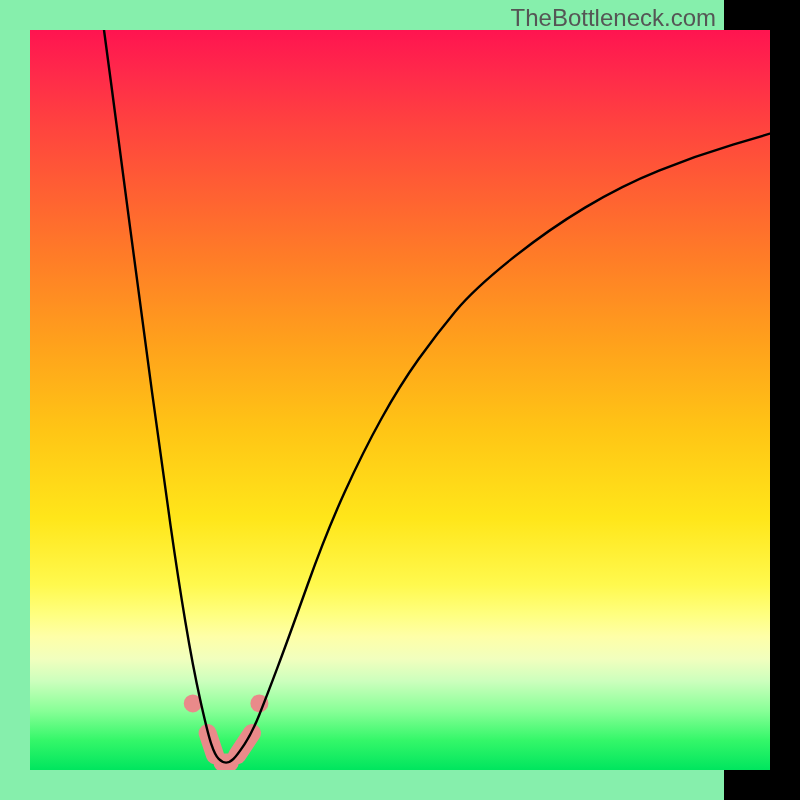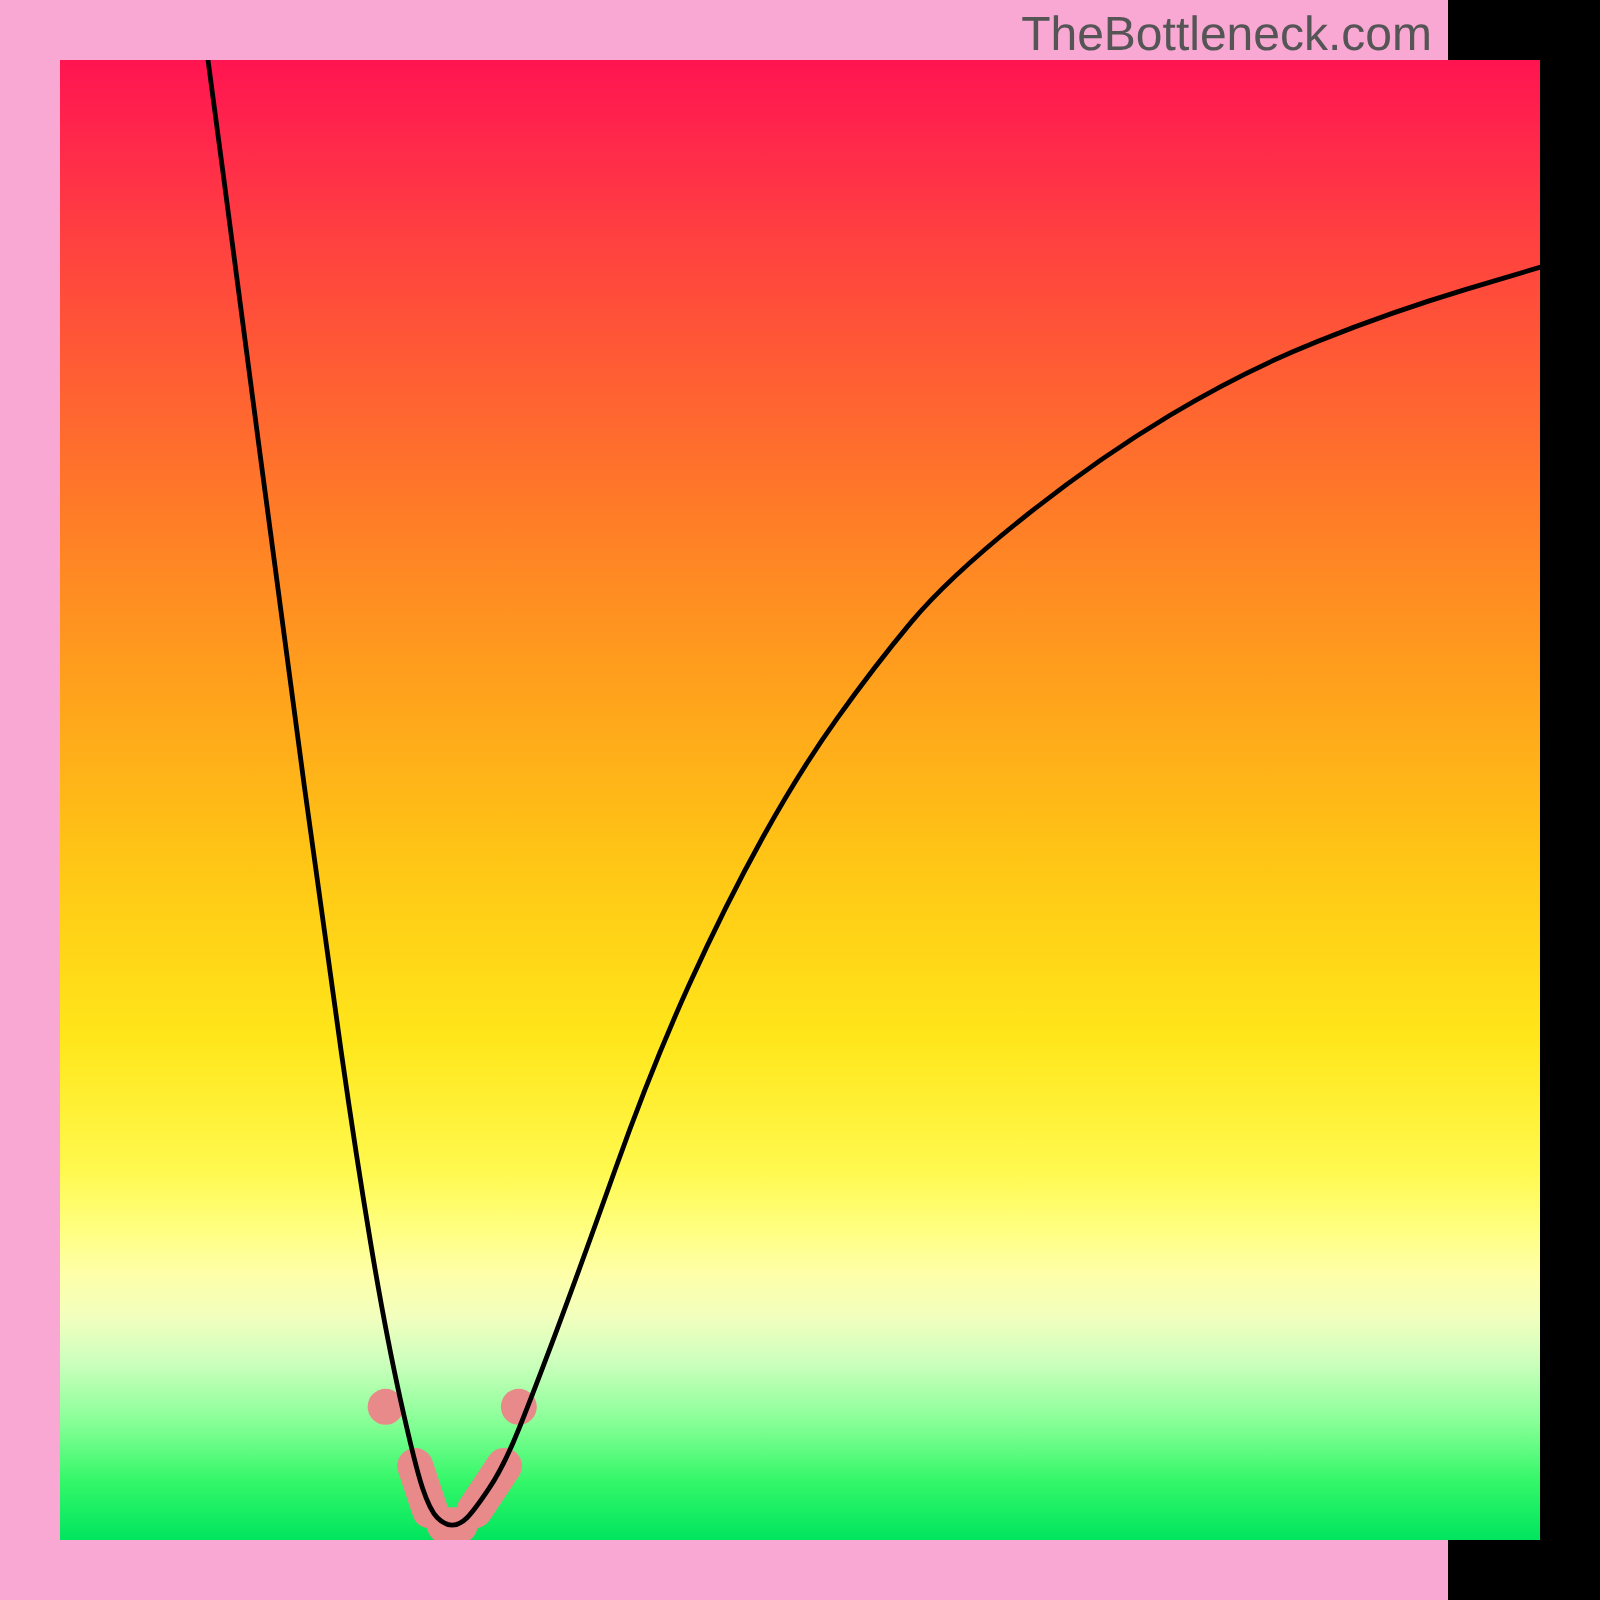--- a/index.html
+++ b/index.html
@@ -8,21 +8,21 @@
     width: 800px;
     height: 800px;
     overflow: hidden;
     background: #000;
     font-family: Arial, Helvetica, sans-serif;
   }
   .chart-wrap {
     position: relative;
     width: 724px;
     height: 800px;
-    background: #f9a8d4;
+    background: #86efac;
   }
   .plot-area {
     position: absolute;
     left: 30px;
     top: 30px;
     width: 740px;
     height: 740px;
     
     background: linear-gradient(
       to bottom,

